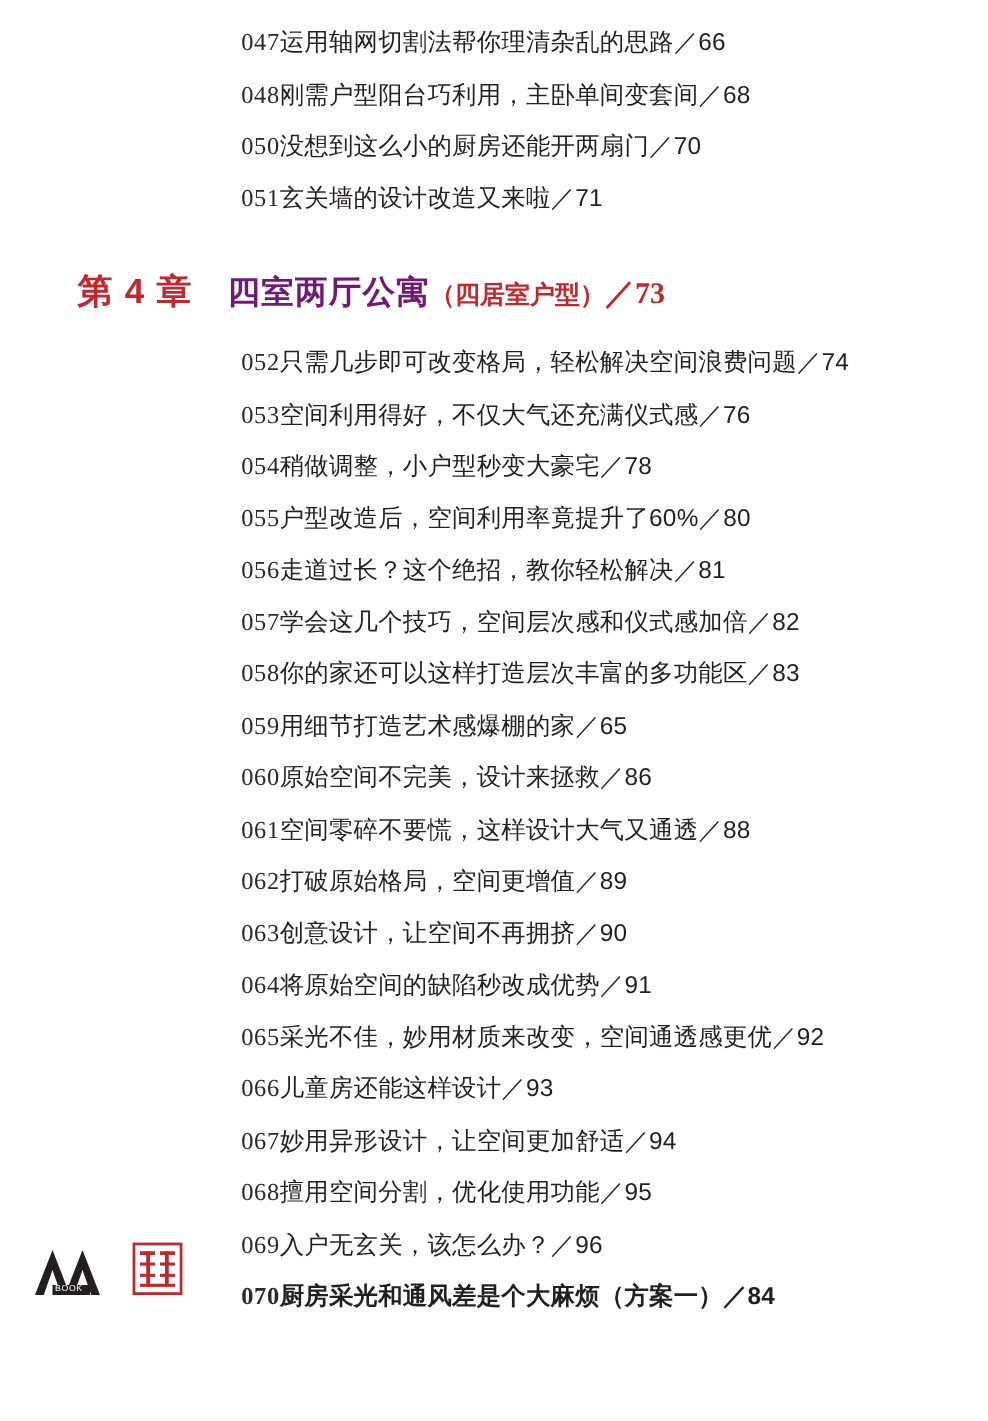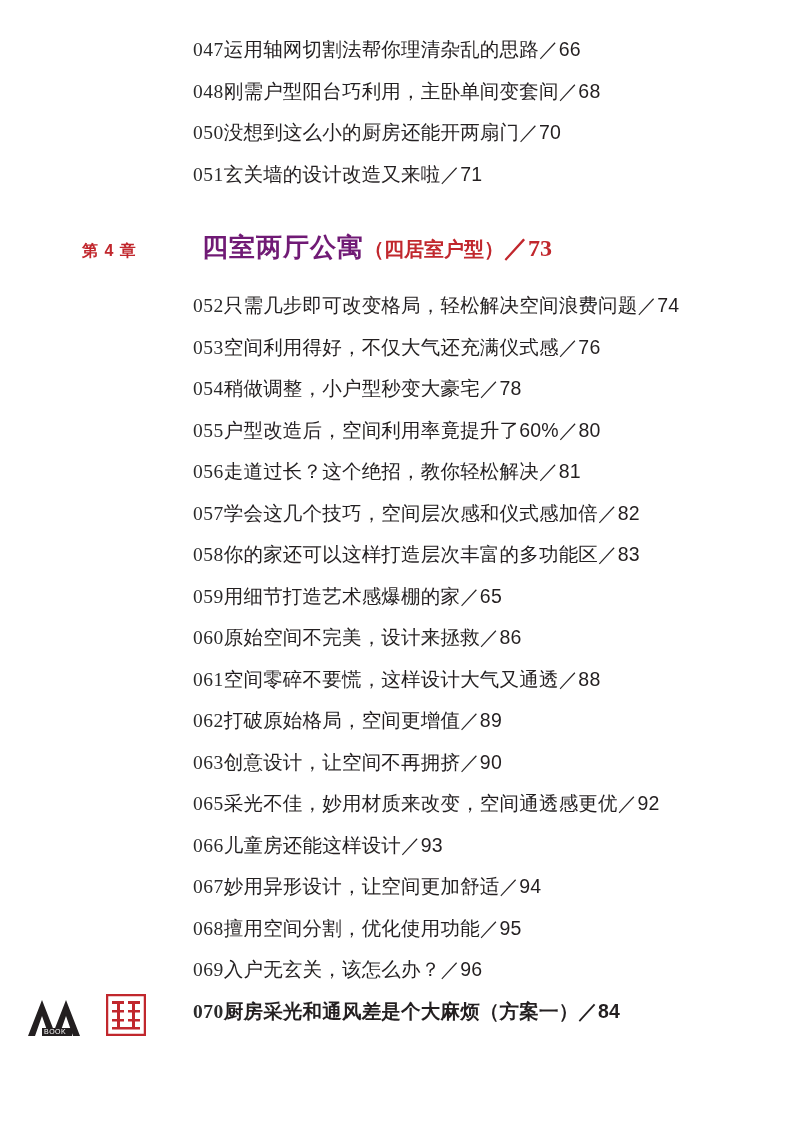--- a/index.html
+++ b/index.html
@@ -13,21 +13,21 @@
     font-family: "Liberation Sans", "DejaVu Sans", sans-serif;
     color: #231f20;
     position: relative;
     overflow: hidden;
   }
   .page {
     position: relative;
     width: 790px;
     height: 1050px;
     box-sizing: border-box;
-    padding: 36px 0 0 0;
+    padding: 20px 0 0 0;
   }
 
   
   .toc-list {
     list-style: none;
     margin: 0;
     padding: 0;
   }
   .toc-item {
     display: flex;
@@ -58,25 +58,24 @@
     display: flex;
     align-items: baseline;
     padding: 0 0 0 62px;
     margin-top: 28px;
     margin-bottom: 20px;
     height: 42px;
     white-space: nowrap;
   }
   .chapter-label {
     color: #c1272d;
-    font-size: 16px;
+    font-size: 28px;
     font-weight: bold;
     letter-spacing: 1px;
     width: 120px;
-    margin-left: 20px;
   }
   .chapter-title {
     color: #701a75;
     font-size: 26px;
     font-weight: bold;
     letter-spacing: 1px;
   }
   .chapter-sub {
     color: #c1272d;
     font-size: 20px;
@@ -191,20 +190,24 @@
       <span class="toc-num">061</span>
       <span class="toc-title">空间零碎不要慌，这样设计大气又通透／88</span>
     </li>
     <li class="toc-item">
       <span class="toc-num">062</span>
       <span class="toc-title">打破原始格局，空间更增值／89</span>
     </li>
     <li class="toc-item">
       <span class="toc-num">063</span>
       <span class="toc-title">创意设计，让空间不再拥挤／90</span>
+    </li>
+    <li class="toc-item">
+      <span class="toc-num">064</span>
+      <span class="toc-title">将原始空间的缺陷秒改成优势／91</span>
     </li>
     <li class="toc-item">
       <span class="toc-num">065</span>
       <span class="toc-title">采光不佳，妙用材质来改变，空间通透感更优／92</span>
     </li>
     <li class="toc-item">
       <span class="toc-num">066</span>
       <span class="toc-title">儿童房还能这样设计／93</span>
     </li>
     <li class="toc-item">

